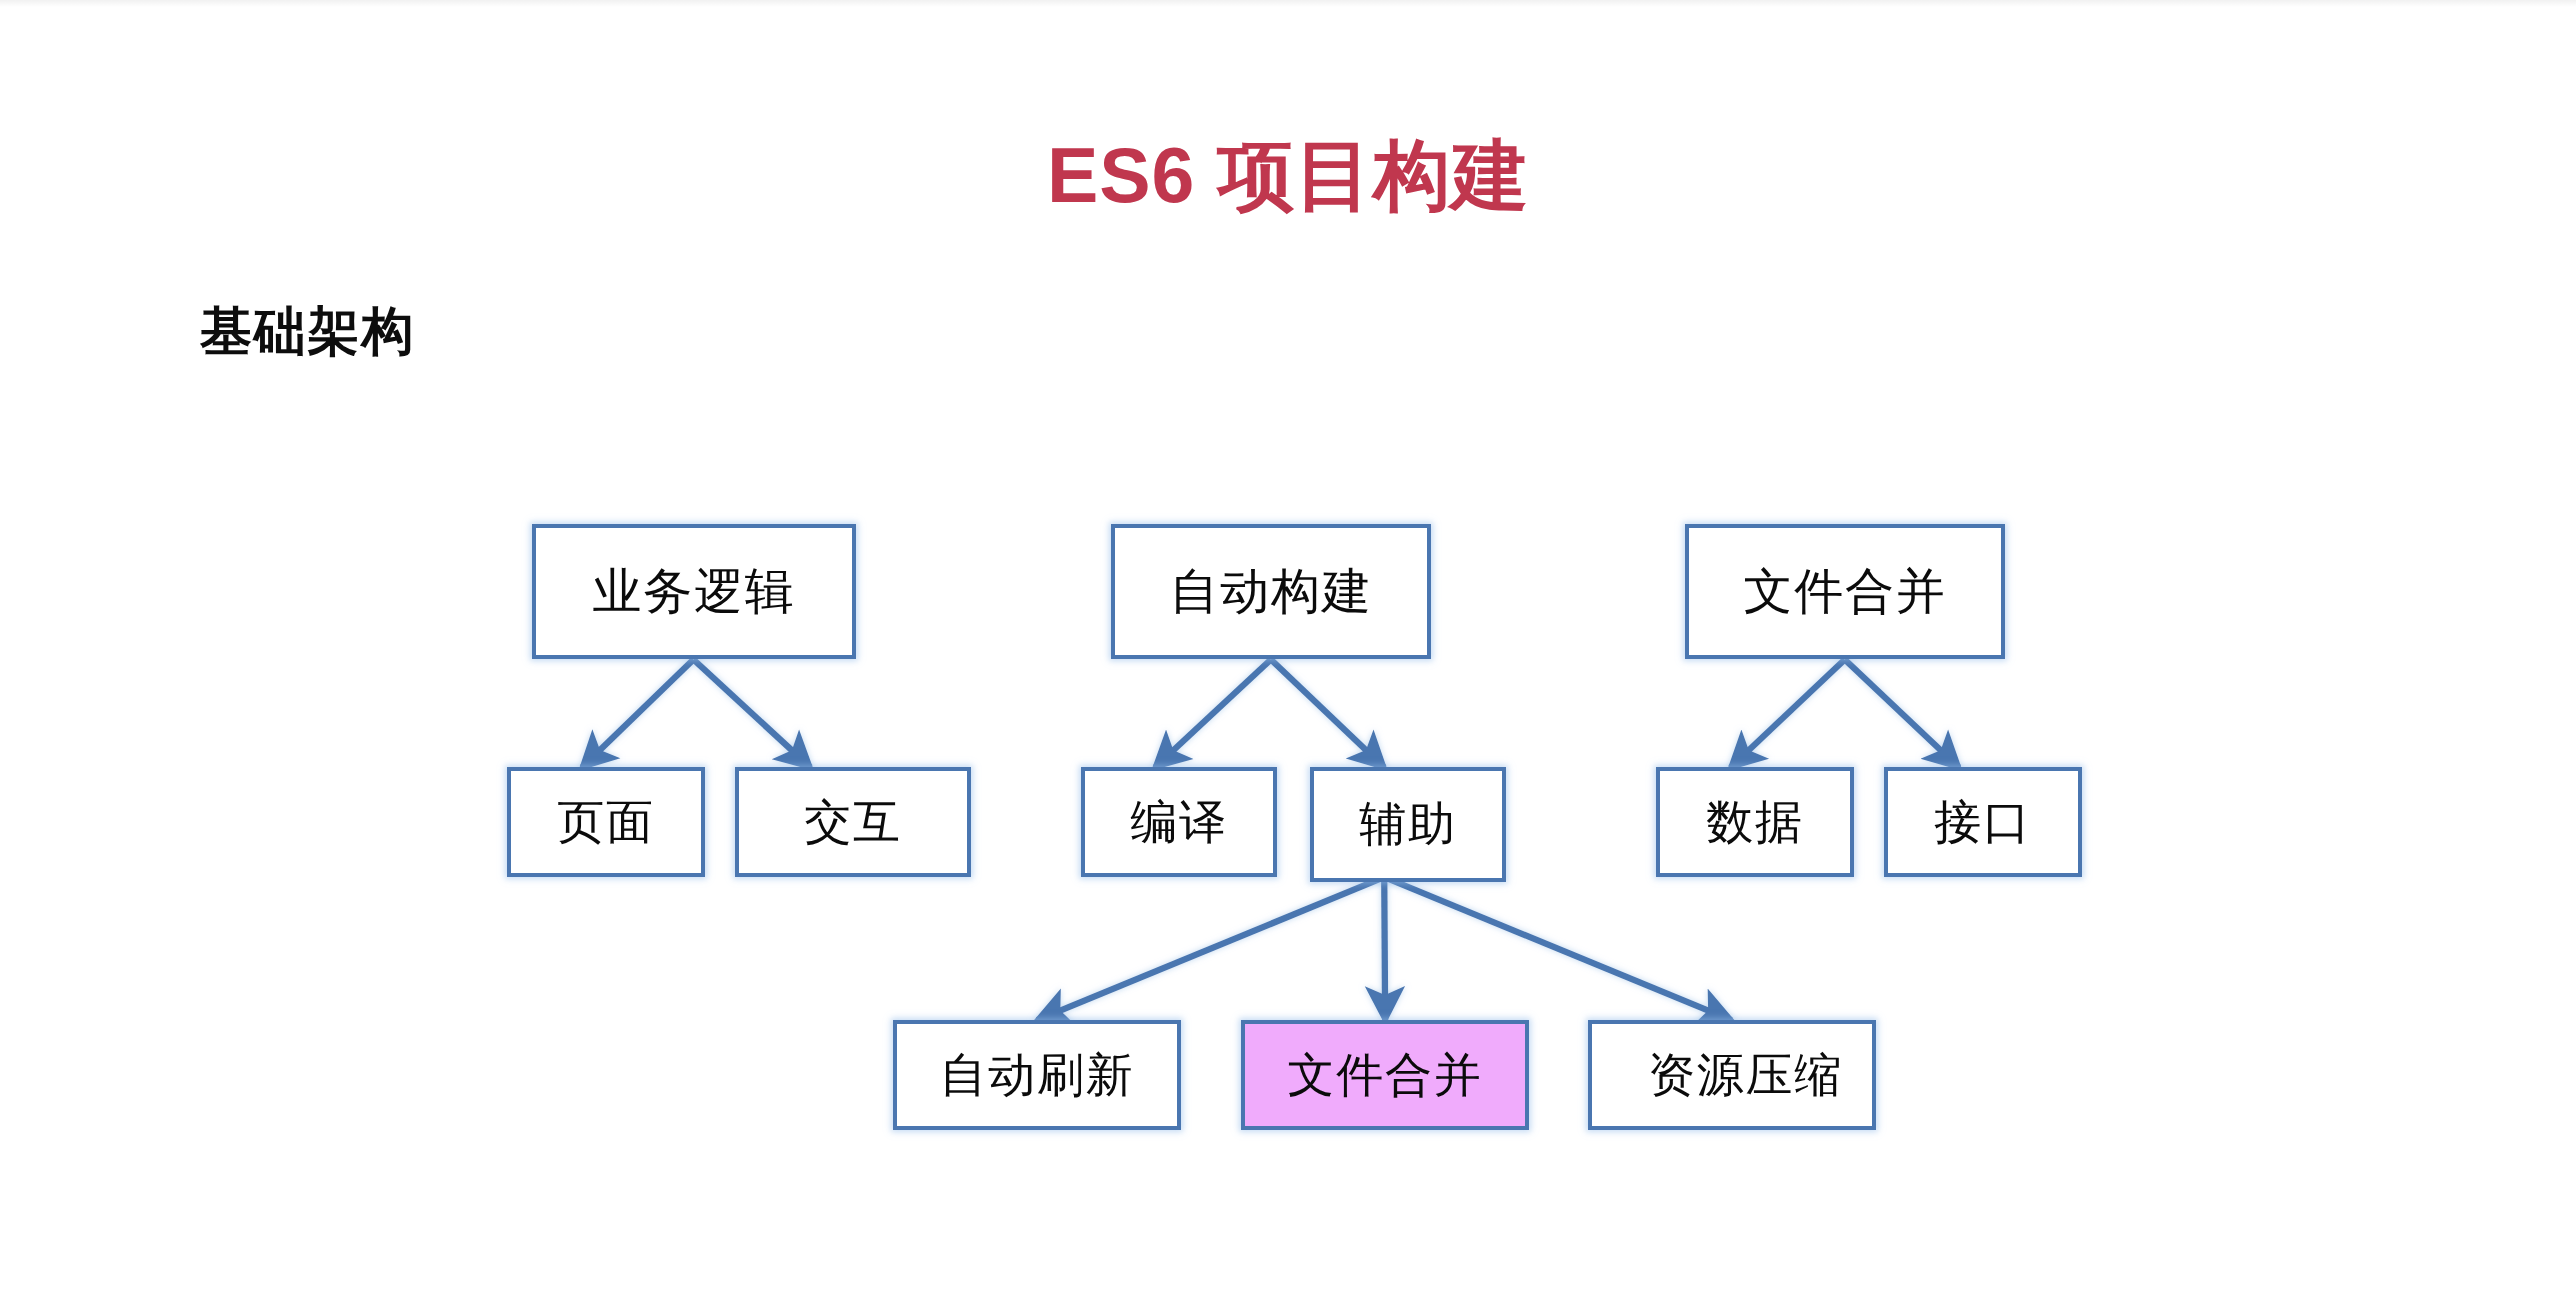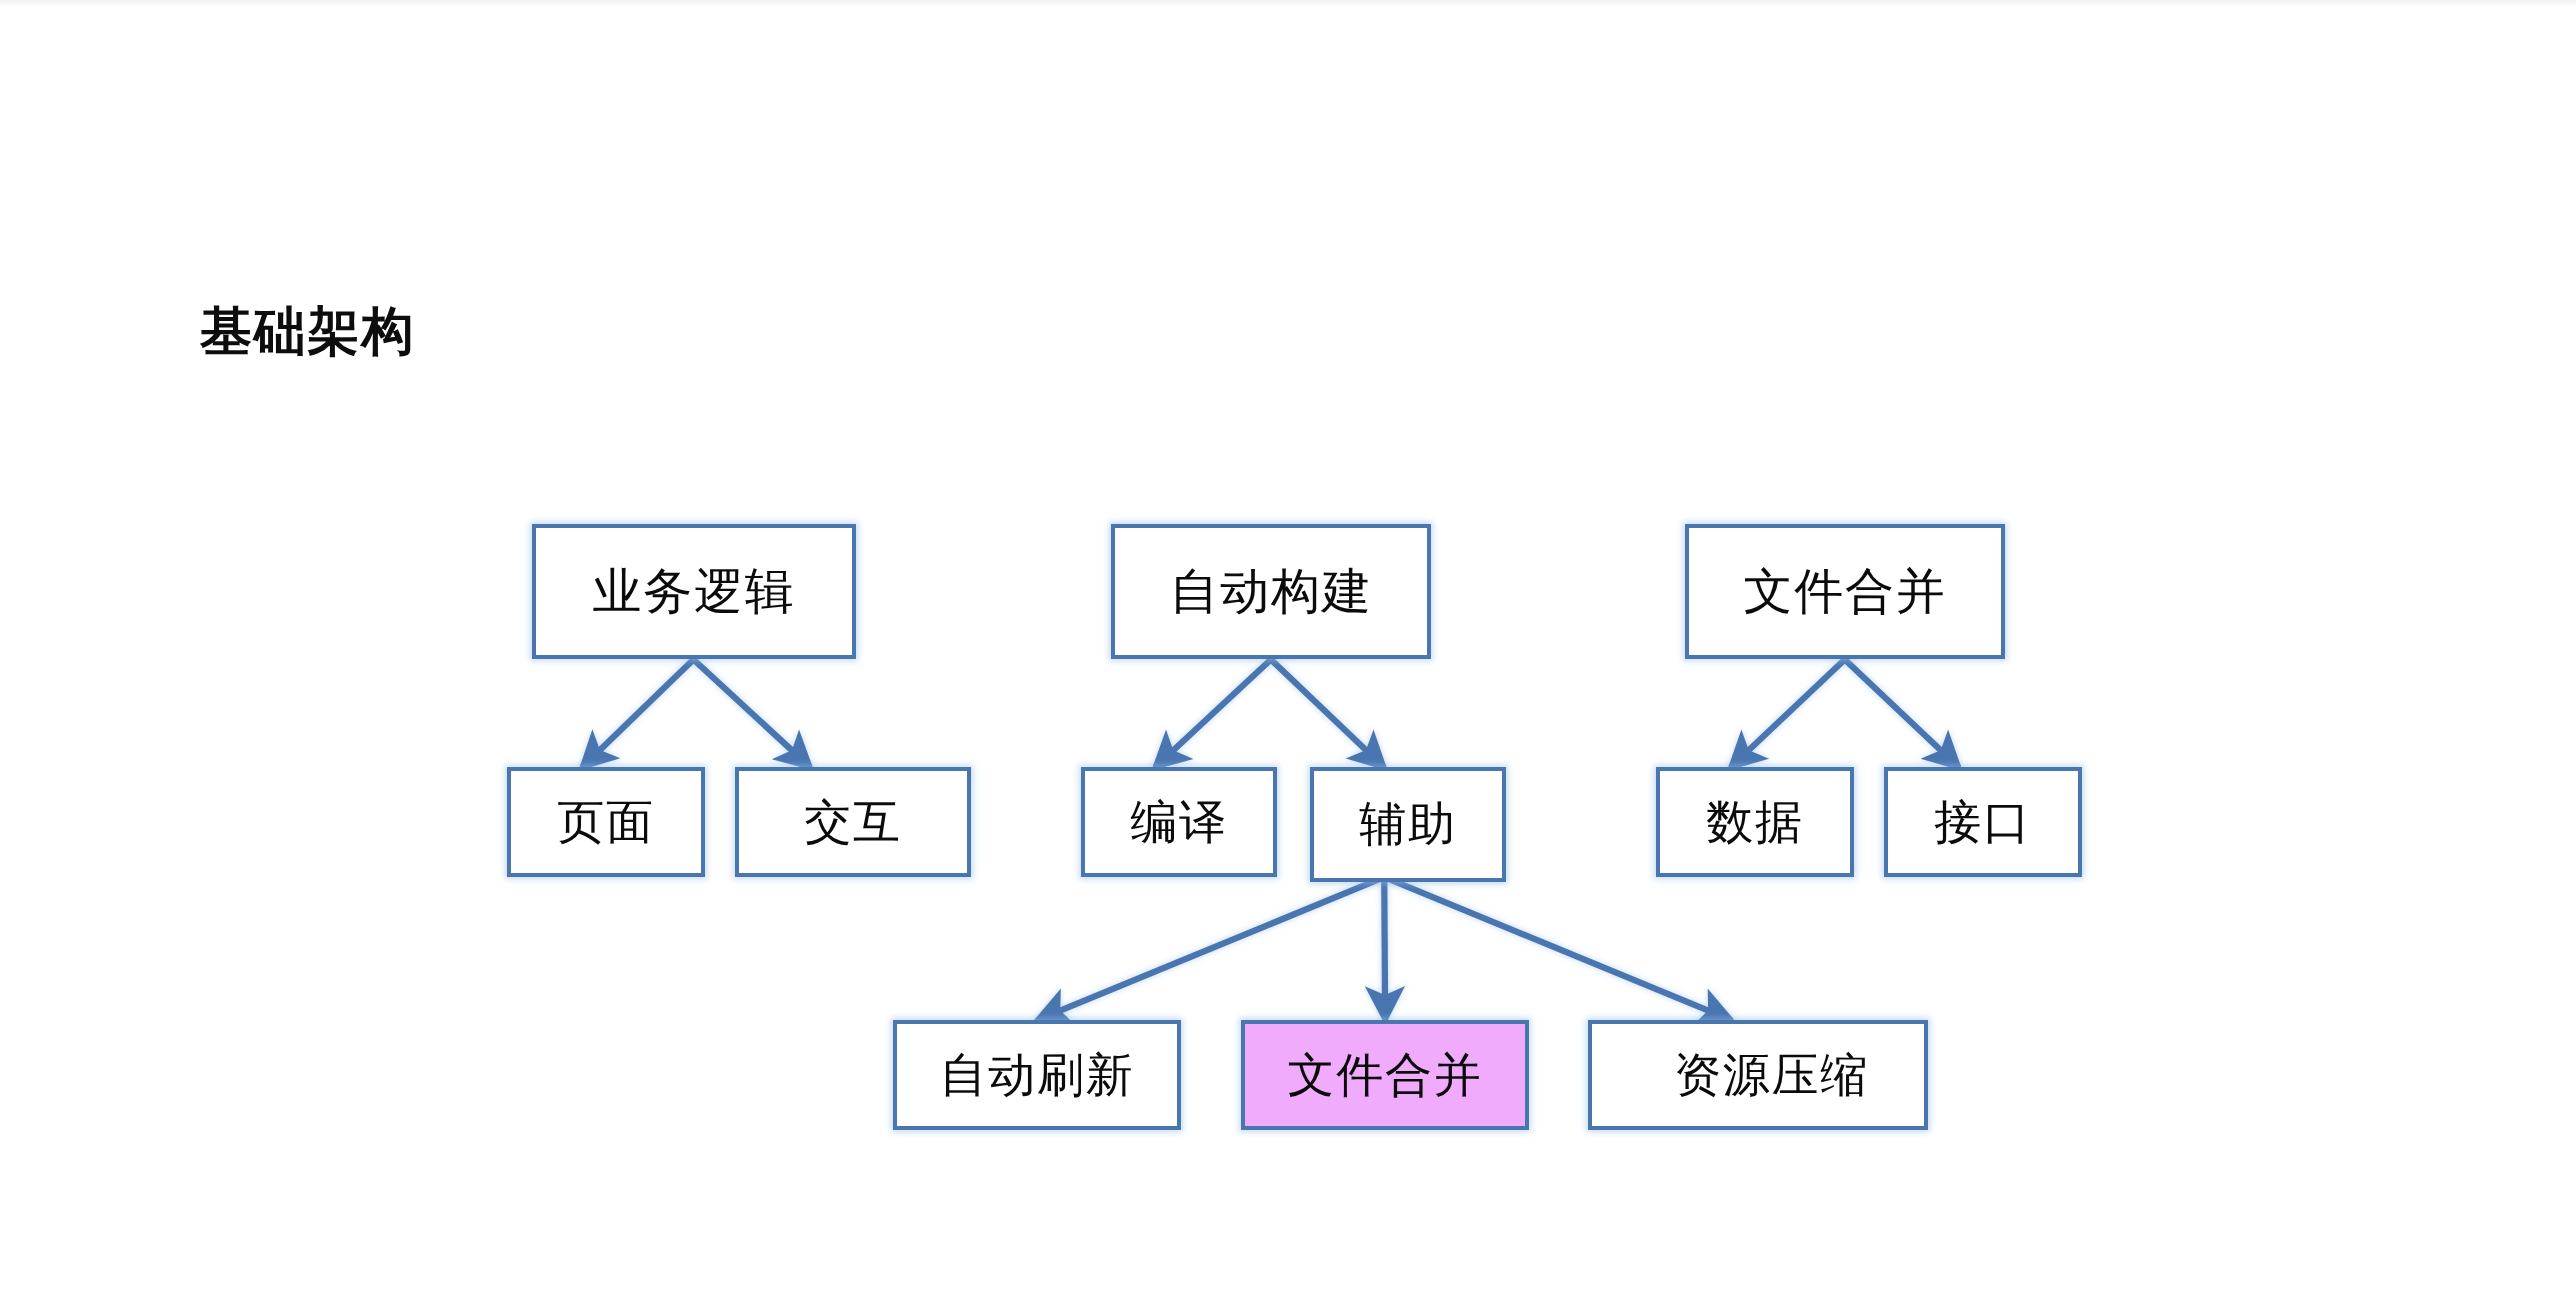--- a/index.html
+++ b/index.html
@@ -77,20 +77,21 @@
   .node.lvl2 { font-size: 47px; margin-left: 24px; }
   .node.lvl3 { font-size: 47px; }
 </style>
 </head>
 <body>
 
 <div class="slide">
 
   <div class="top-strip"></div>
 
+  <div class="title">ES6 项目构建</div>
 
   <div class="subtitle">基础架构</div>
 
   <div class="diagram">
     <svg class="svg-layer" id="connector-layer" viewBox="0 0 2864 1456">
       <defs>
         <marker id="arrowhead" markerWidth="7" markerHeight="7" refX="5.4" refY="3.5" orient="auto" markerUnits="strokeWidth">
           <path d="M0,0.3 L6.2,3.5 L0,6.7 L1.4,3.5 z" fill="#4a76b0"></path>
         </marker>
         <filter id="softglow" x="-40%" y="-40%" width="180%" height="180%">
@@ -136,20 +137,20 @@
         </div>
         <div class="node lvl2" style="left: 1860px; top: 767px; width: 198px; height: 110px; border-color: rgb(74, 118, 176); background: rgb(255, 255, 255); color: rgb(11, 11, 11);">
           <span>接口</span>
         </div>
         <div class="node lvl3" style="left: 893px; top: 1020px; width: 288px; height: 110px; border-color: rgb(74, 118, 176); background: rgb(255, 255, 255); color: rgb(11, 11, 11);">
           <span>自动刷新</span>
         </div>
         <div class="node lvl3" style="left: 1241px; top: 1020px; width: 288px; height: 110px; border-color: rgb(74, 118, 176); background: #f0abfc; color: rgb(11, 11, 11);">
           <span>文件合并</span>
         </div>
-        <div class="node lvl3" style="left: 1588px; top: 1020px; width: 340px; height: 110px; border-color: rgb(74, 118, 176); background: rgb(255, 255, 255); color: rgb(11, 11, 11); padding-left: 27px;">
+        <div class="node lvl3" style="left: 1588px; top: 1020px; width: 288px; height: 110px; border-color: rgb(74, 118, 176); background: rgb(255, 255, 255); color: rgb(11, 11, 11); padding-left: 27px;">
           <span>资源压缩</span>
         </div>
       </div>
   </div>
 
 </div>
 
 
 </body></html>

